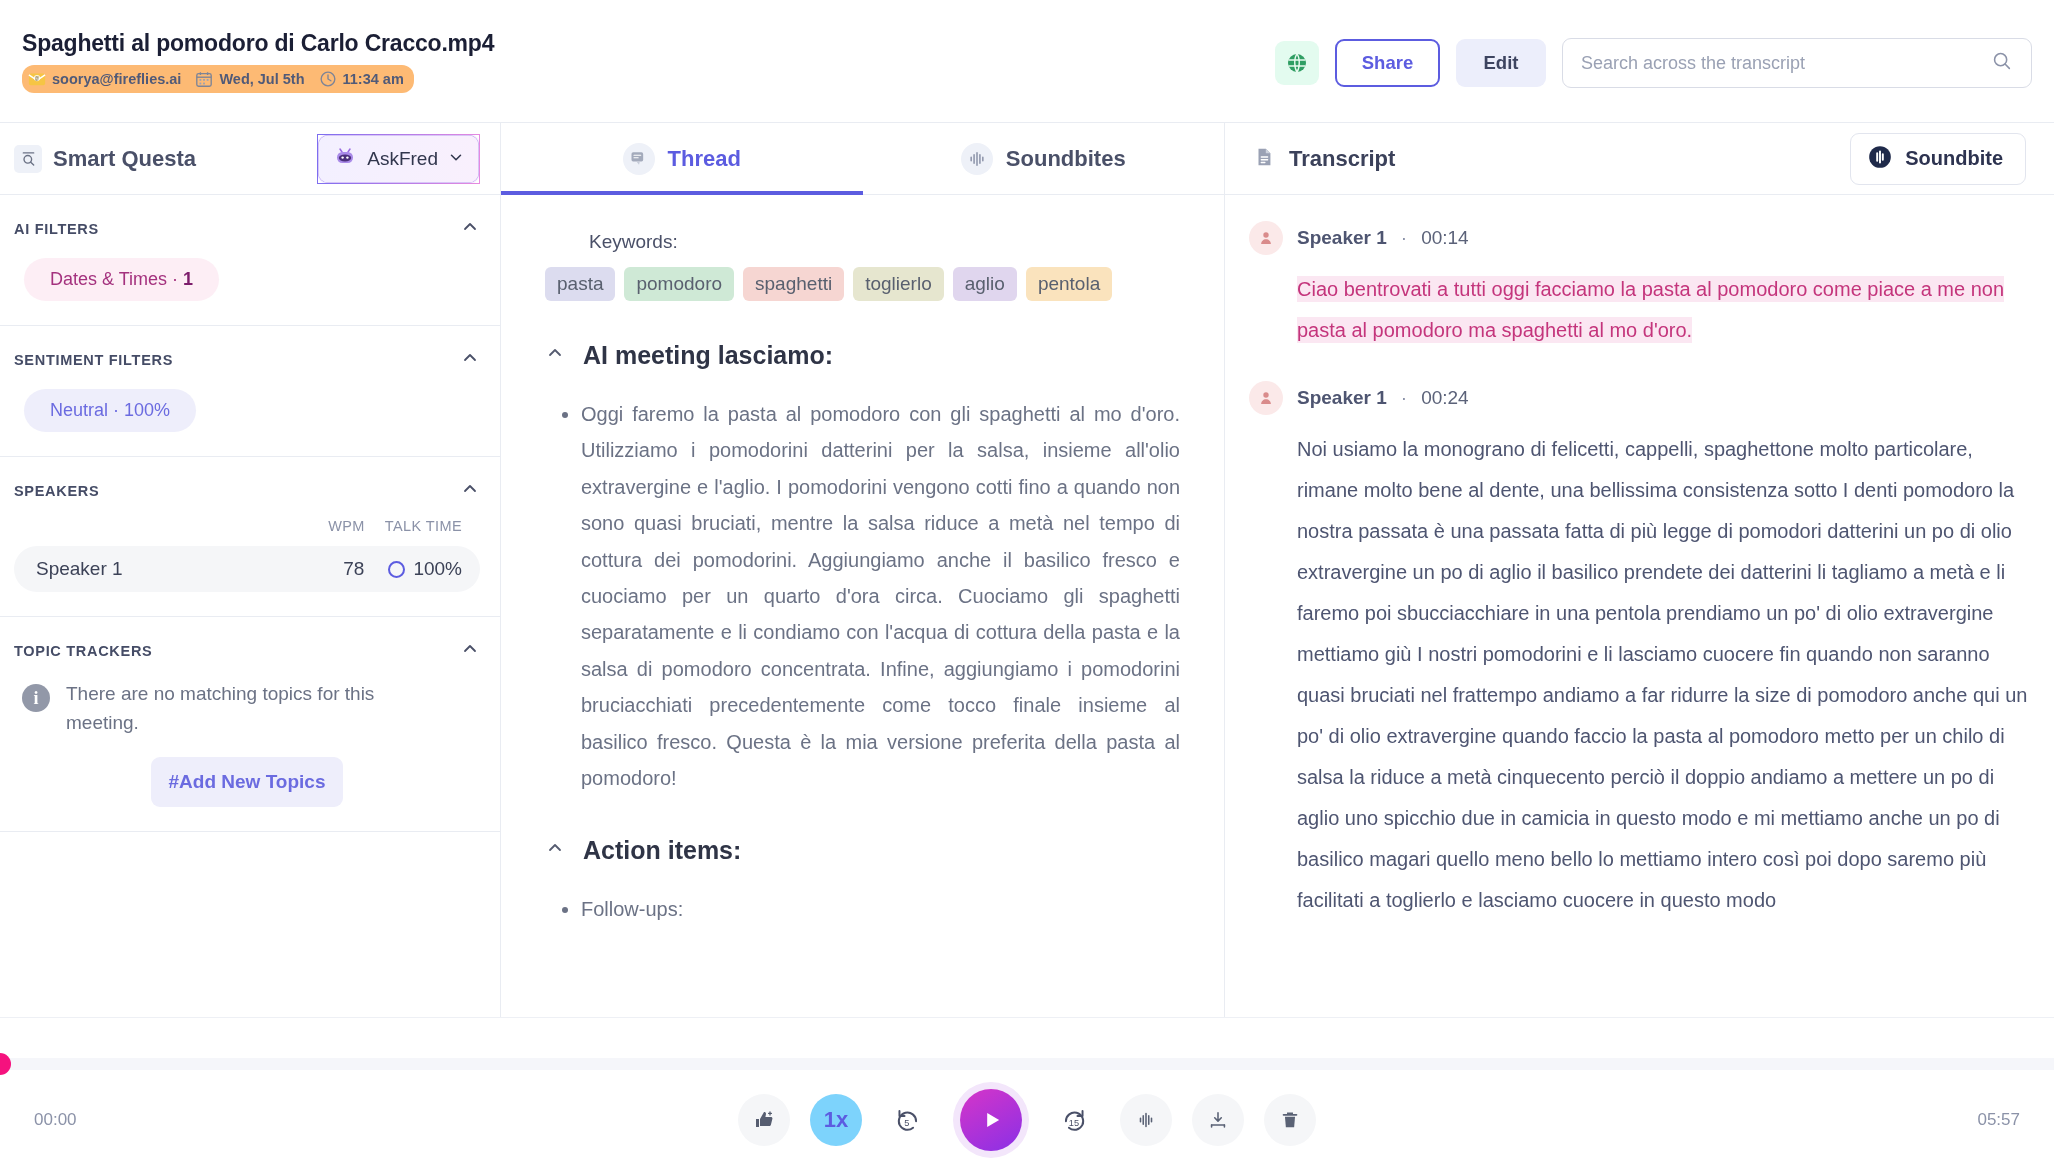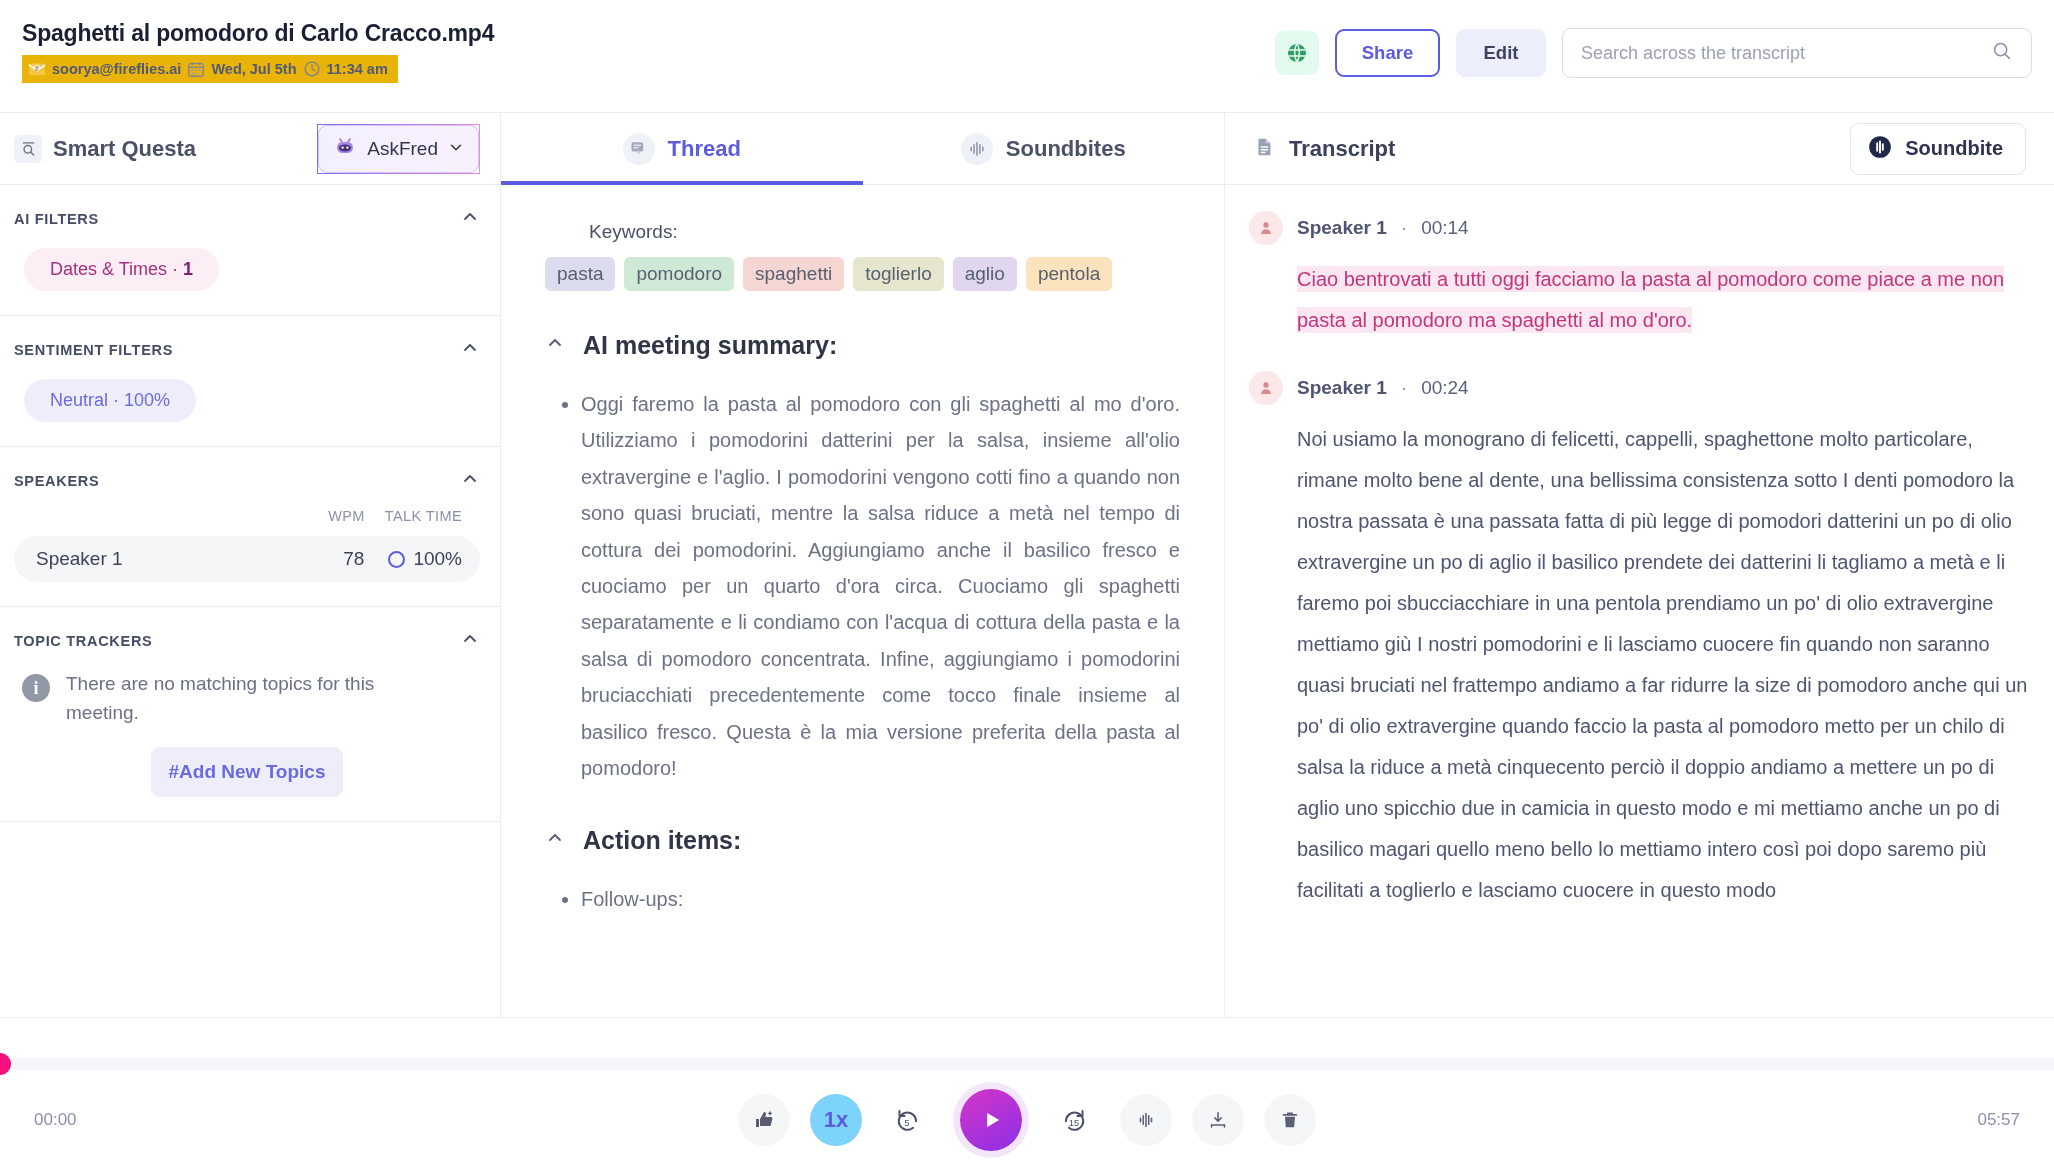--- a/index.html
+++ b/index.html
@@ -12,26 +12,27 @@
   }
   .app { width: 2054px; height: 1169px; display: flex; flex-direction: column; }
 
   
   .header {
     height: 113px; min-height: 113px;
     display: flex; align-items: flex-start;
     padding: 14px 22px 0 22px;
     border-bottom: 1px solid #e9ecf2;
     position: relative;
+    margin-top: 10px;
   }
   .header-left { display: flex; flex-direction: column; gap: 8px; padding-top: 6px; }
   .file-title { font-size: 23px; font-weight: bold; color: #1b1f35; letter-spacing: -0.2px; }
   .meta-bar {
-    display: inline-flex; align-items: center; 
-    background: #eab308; border-radius: 0;
+    display: inline-flex; align-items: center; gap: 8px;
+    background: #fdba74; border-radius: 12px;
     padding: 5px 10px 5px 6px; align-self: flex-start;
   }
   .meta-item { display: inline-flex; align-items: center; gap: 6px; font-size: 14.5px; font-weight: bold; color: #505a78; }
   .meta-item + .meta-item { margin-left: 6px; }
   .meta-ico { width: 18px; height: 18px; display: inline-block; flex: 0 0 18px; }
 
   .header-right {
     position: absolute; right: 22px; top: 28px;
     display: flex; align-items: center; gap: 16px;
   }
@@ -403,21 +404,21 @@
           <span class="kw" style="background: rgb(224, 214, 238);">aglio</span>
           <span class="kw" style="background: rgb(250, 227, 189);">pentola</span>
         </div>
 
         <div class="acc-head">
           <span class="acc-chev">
             <svg viewBox="0 0 20 20" width="20" height="20">
                 <path d="M5 12l5-5 5 5" stroke="#555b70" stroke-width="1.8" fill="none" stroke-linecap="round" stroke-linejoin="round"></path>
               </svg>
           </span>
-          <span class="acc-title">AI meeting summary:</span>
+          <span class="acc-title">AI meeting lasciamo:</span>
         </div>
         <ul class="summary-list">
           <li>Oggi faremo la pasta al pomodoro con gli spaghetti al mo d'oro. Utilizziamo i pomodorini datterini per la salsa, insieme all'olio extravergine e l'aglio. I pomodorini vengono cotti fino a quando non sono quasi bruciati, mentre la salsa riduce a metà nel tempo di cottura dei pomodorini. Aggiungiamo anche il basilico fresco e cuociamo per un quarto d'ora circa. Cuociamo gli spaghetti separatamente e li condiamo con l'acqua di cottura della pasta e la salsa di pomodoro concentrata. Infine, aggiungiamo i pomodorini bruciacchiati precedentemente come tocco finale insieme al basilico fresco. Questa è la mia versione preferita della pasta al pomodoro!</li>
         </ul>
 
         <div class="acc-head">
           <span class="acc-chev">
             <svg viewBox="0 0 20 20" width="20" height="20">
                 <path d="M5 12l5-5 5 5" stroke="#555b70" stroke-width="1.8" fill="none" stroke-linecap="round" stroke-linejoin="round"></path>
               </svg>

